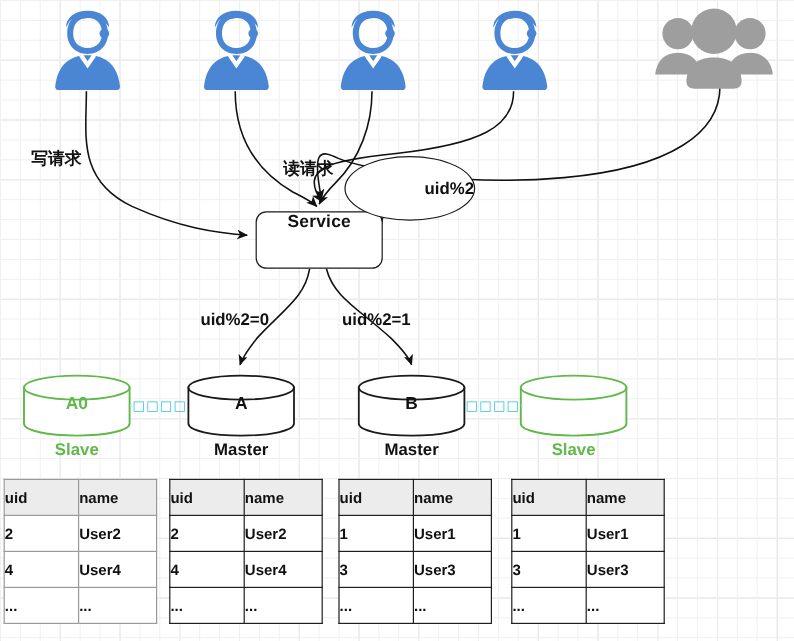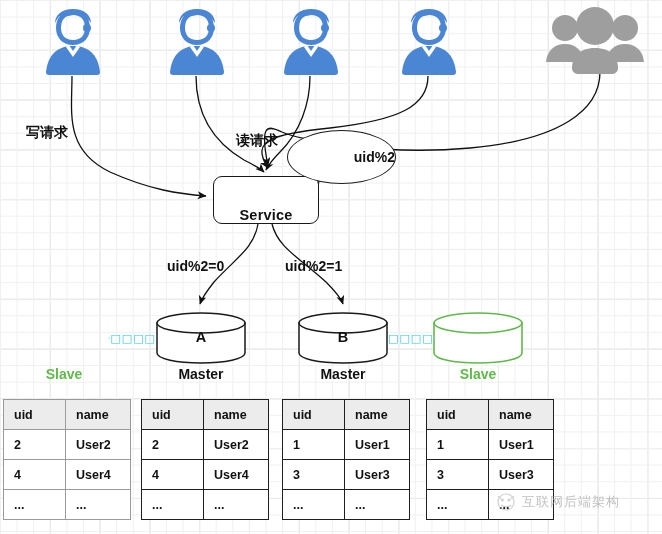--- a/index.html
+++ b/index.html
@@ -32,21 +32,21 @@
   .actor{position:absolute;width:74px;height:74px;}
   .group-actor{position:absolute;width:106px;height:72px;}
 
   
   .service-box{
     position:absolute;
     left:213px;top:176px;width:104px;height:46px;
     border:1.4px solid #1a1a1a;
     border-radius:9px;
     background:#ffffff;
-    display:flex;align-items:flex-end;justify-content:center;
+    display:flex;align-items:flex-start;justify-content:center;
     font-size:14.5px;font-weight:bold;color:#111;
     letter-spacing:.2px;
     z-index:6;
   }
   
   .bubble{
     position:absolute;left:287px;top:130px;width:107px;height:52px;
     border:1.3px solid #1a1a1a;border-radius:50%;
     background:#ffffff;
     display:flex;align-items:center;justify-content:flex-end;
@@ -79,21 +79,21 @@
   .sync .sync-text{
     font-size:11px;color:#2ec6e0;letter-spacing:1px;
     font-family:"DejaVu Sans","Liberation Sans",sans-serif;
     line-height:1;
   }
 
   
   .tbl{position:absolute;border-collapse:collapse;background:#fff;z-index:4;}
   .tbl td,.tbl th{
     font-size:12.5px;font-weight:bold;color:#111;
-    text-align:left;padding:0 0 0 10px;
+    text-align:left;padding:0 0 0 0;
     height:30px;box-sizing:border-box;
     border:1px solid #7a7a7a;
   }
   .tbl th{background:#ececec;font-weight:bold;}
   .tbl .c-uid{width:62px;}
   .tbl .c-name{width:65px;}
   .tbl.light td,.tbl.light th{border-color:#9a9a9a;}
   .tbl.dark td,.tbl.dark th{border-color:#1f1f1f;}
 
   
@@ -218,20 +218,27 @@
   </div>
   <div class="bubble">
     <span>uid%2</span>
   </div>
 
   <div class="edge-label cn" style="left:26px;top:124px;">写请求</div>
   <div class="edge-label cn" style="left:236px;top:132px;">读请求</div>
   <div class="edge-label" style="left:167px;top:258px;">uid%2=0</div>
   <div class="edge-label" style="left:285px;top:258px;">uid%2=1</div>
 
+  <div class="db" style="left:18px;top:311px;">
+    <svg viewBox="0 0 92 54" width="92" height="54">
+      <path d="M2,12 L2,42 C2,48 22,52 46,52 C70,52 90,48 90,42 L90,12 z" fill="#ffffff" stroke="#61b84b" stroke-width="1.6"></path>
+      <ellipse cx="46" cy="12" rx="44" ry="10" fill="#ffffff" stroke="#61b84b" stroke-width="1.6"></ellipse>
+    </svg>
+    <div class="label" style="color:#61b84b;">A0</div>
+  </div>
   <div class="db-caption slave-caption" style="left:18px;top:366px;">Slave</div>
 
   <div class="db" style="left:155px;top:311px;">
     <svg viewBox="0 0 92 54" width="92" height="54">
       <path d="M2,12 L2,42 C2,48 22,52 46,52 C70,52 90,48 90,42 L90,12 z" fill="#ffffff" stroke="#1a1a1a" stroke-width="1.5"></path>
       <ellipse cx="46" cy="12" rx="44" ry="10" fill="#ffffff" stroke="#1a1a1a" stroke-width="1.5"></ellipse>
     </svg>
     <div class="label" style="color:#111;">A</div>
   </div>
   <div class="db-caption master-caption" style="left:155px;top:366px;">Master</div>
@@ -344,25 +351,14 @@
       <td>3</td>
       <td>User3</td>
     </tr>
     <tr>
       <td>...</td>
       <td>...</td>
     </tr>
   </tbody>
     </table>
 
-  <div class="watermark">
-    <svg viewBox="0 0 22 20" width="22" height="20">
-      <circle cx="11" cy="10" r="8" fill="none" stroke="#b4b4b4" stroke-width="1.2"></circle>
-      <circle cx="7.5" cy="8" r="1.5" fill="#b4b4b4"></circle>
-      <circle cx="14" cy="8" r="1.5" fill="#b4b4b4"></circle>
-      <path d="M6,13 C8,15 14,15 16,13" fill="none" stroke="#b4b4b4" stroke-width="1.2"></path>
-      <path d="M3,4 L6,7" stroke="#b4b4b4" stroke-width="1.2"></path>
-      <path d="M19,4 L16,7" stroke="#b4b4b4" stroke-width="1.2"></path>
-    </svg>
-    <span class="wm-text">互联网后端架构</span>
-  </div>
 
 </div>
 
 </body></html>

